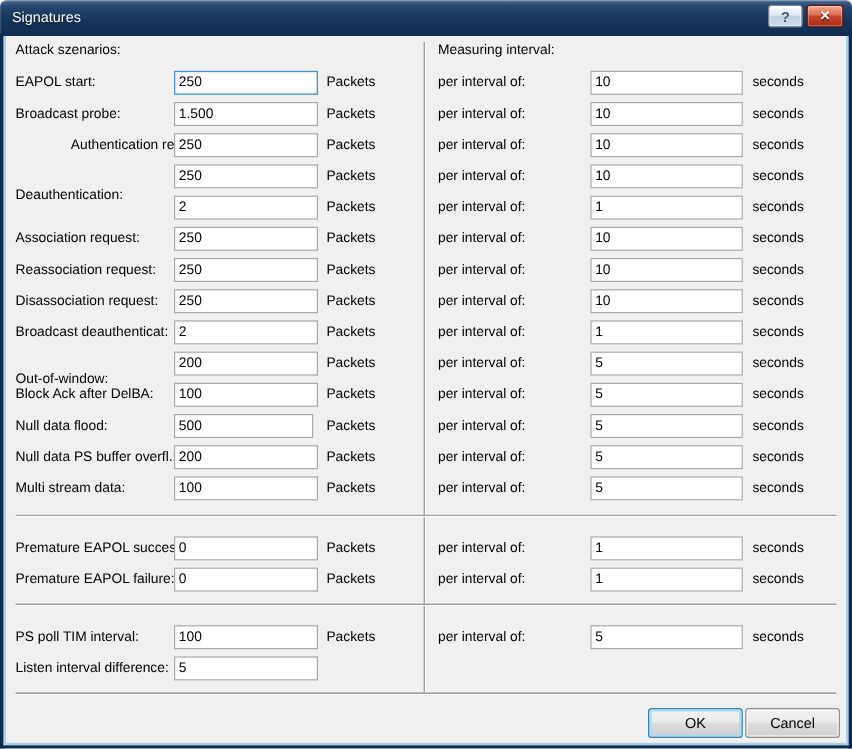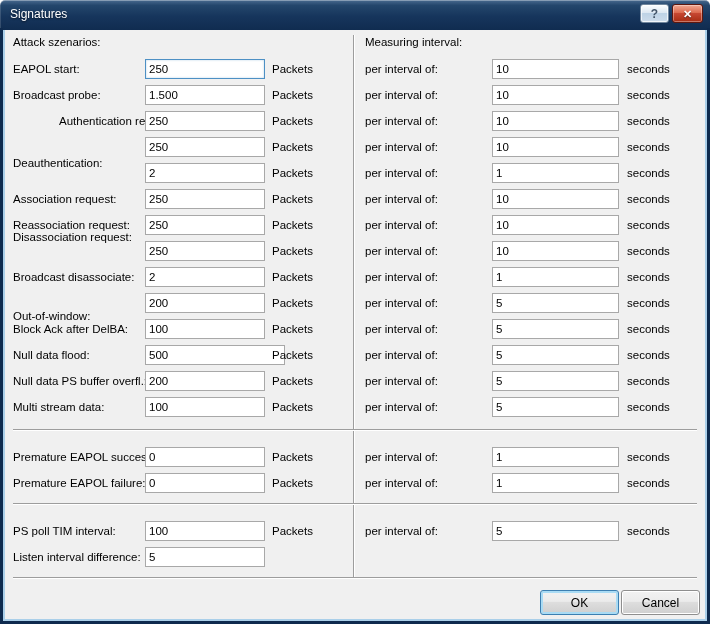--- a/index.html
+++ b/index.html
@@ -106,34 +106,34 @@
       <input class="tb" value="250" style="left: 145px; top: 137px; width: 120px;">
       <div class="lbl" style="left: 272px; top: 137px;">Packets</div>
       <input class="tb" value="2" style="left: 145px; top: 163px; width: 120px;">
       <div class="lbl" style="left: 272px; top: 163px;">Packets</div>
       <div class="lbl" style="left: 13px; top: 189px;">Association request:</div>
       <input class="tb" value="250" style="left: 145px; top: 189px; width: 120px;">
       <div class="lbl" style="left: 272px; top: 189px;">Packets</div>
       <div class="lbl" style="left: 13px; top: 215px;">Reassociation request:</div>
       <input class="tb" value="250" style="left: 145px; top: 215px; width: 120px;">
       <div class="lbl" style="left: 272px; top: 215px;">Packets</div>
-      <div class="lbl" style="left: 13px; top: 227px;">Disassociation request:</div>
+      <div class="lbl" style="left: 13px; top: 241px;">Disassociation request:</div>
       <input class="tb" value="250" style="left: 145px; top: 241px; width: 120px;">
       <div class="lbl" style="left: 272px; top: 241px;">Packets</div>
-      <div class="lbl" style="left: 13px; top: 267px;">Broadcast disassociate:</div>
+      <div class="lbl" style="left: 13px; top: 267px;">Broadcast deauthenticat:</div>
       <input class="tb" value="2" style="left: 145px; top: 267px; width: 120px;">
       <div class="lbl" style="left: 272px; top: 267px;">Packets</div>
       <div class="lbl" style="left: 13px; top: 306px;">Out-of-window:</div>
       <input class="tb" value="200" style="left: 145px; top: 293px; width: 120px;">
       <div class="lbl" style="left: 272px; top: 293px;">Packets</div>
       <div class="lbl" style="left: 13px; top: 319px;">Block Ack after DelBA:</div>
       <input class="tb" value="100" style="left: 145px; top: 319px; width: 120px;">
       <div class="lbl" style="left: 272px; top: 319px;">Packets</div>
       <div class="lbl" style="left: 13px; top: 345px;">Null data flood:</div>
-      <input class="tb" value="500" style="left: 145px; top: 345px; width: 140px;">
+      <input class="tb" value="500" style="left: 145px; top: 345px; width: 116px;">
       <div class="lbl" style="left: 272px; top: 345px;">Packets</div>
       <div class="lbl" style="left: 13px; top: 371px;">Null data PS buffer overfl.:</div>
       <input class="tb" value="200" style="left: 145px; top: 371px; width: 120px;">
       <div class="lbl" style="left: 272px; top: 371px;">Packets</div>
       <div class="lbl" style="left: 13px; top: 397px;">Multi stream data:</div>
       <input class="tb" value="100" style="left: 145px; top: 397px; width: 120px;">
       <div class="lbl" style="left: 272px; top: 397px;">Packets</div>
       <div class="lbl" style="left: 13px; top: 447px;">Premature EAPOL success:</div>
       <input class="tb" value="0" style="left: 145px; top: 447px; width: 120px;">
       <div class="lbl" style="left: 272px; top: 447px;">Packets</div>

